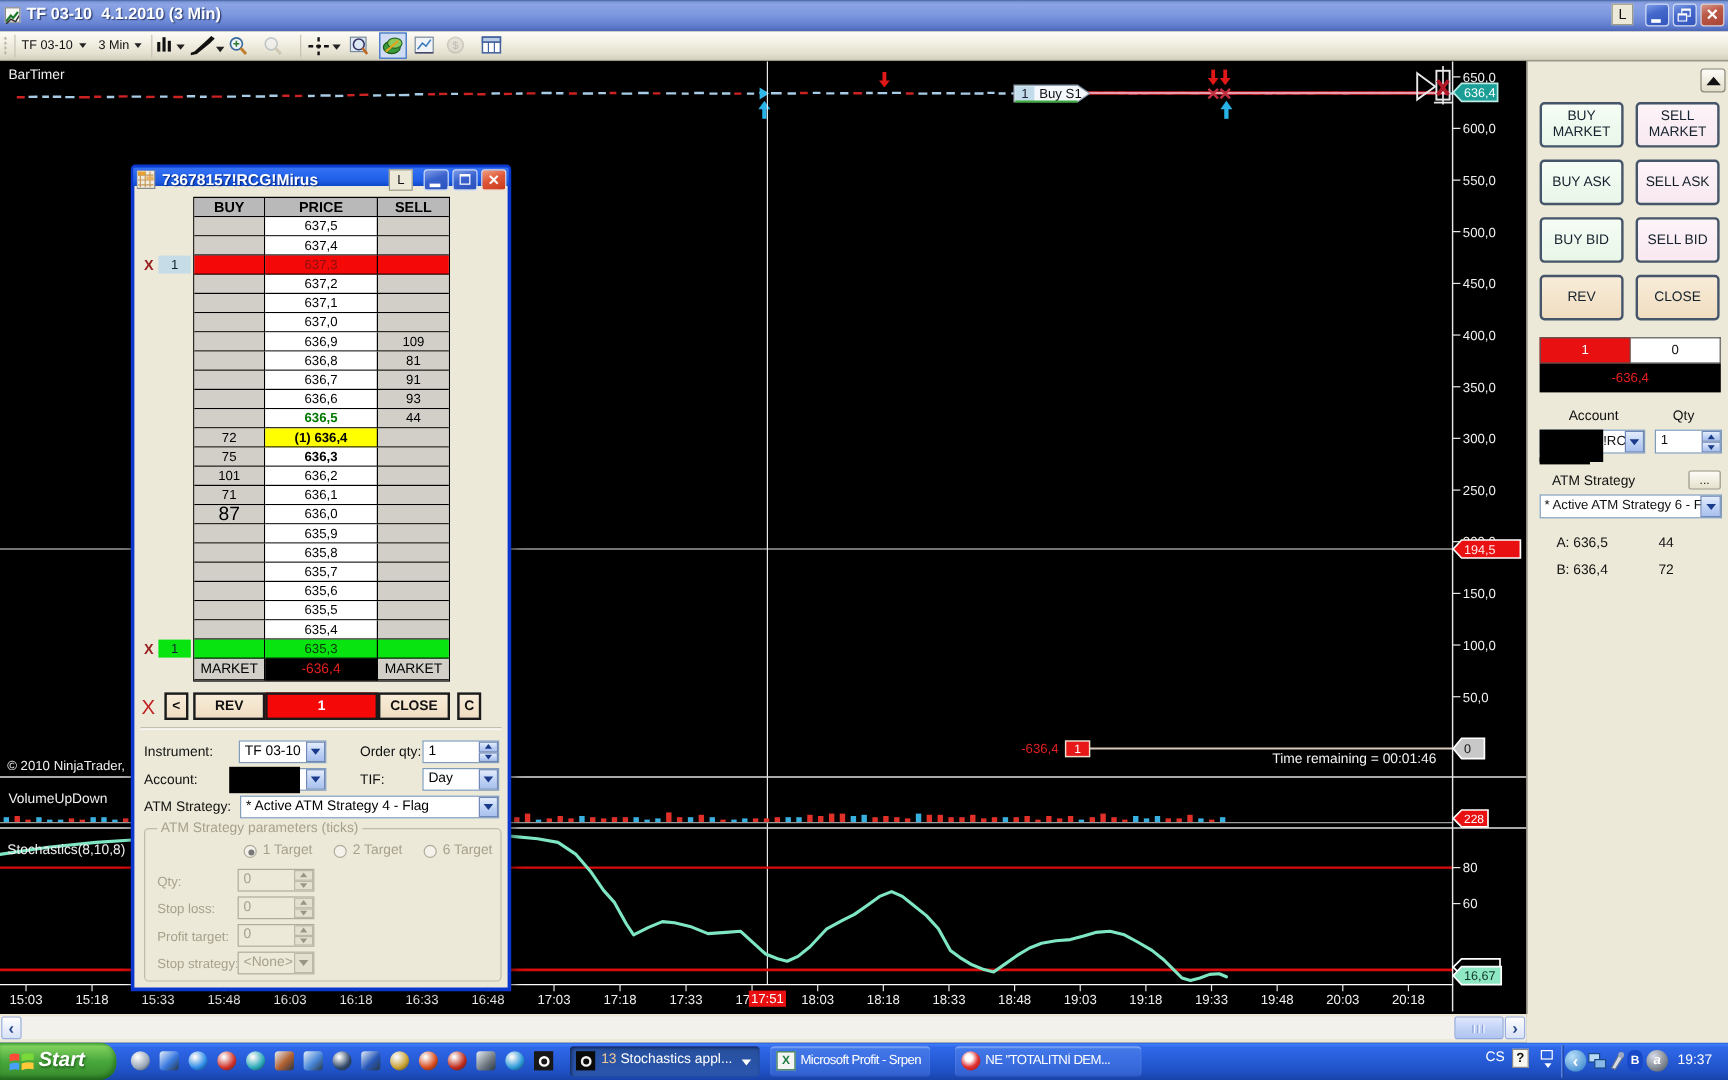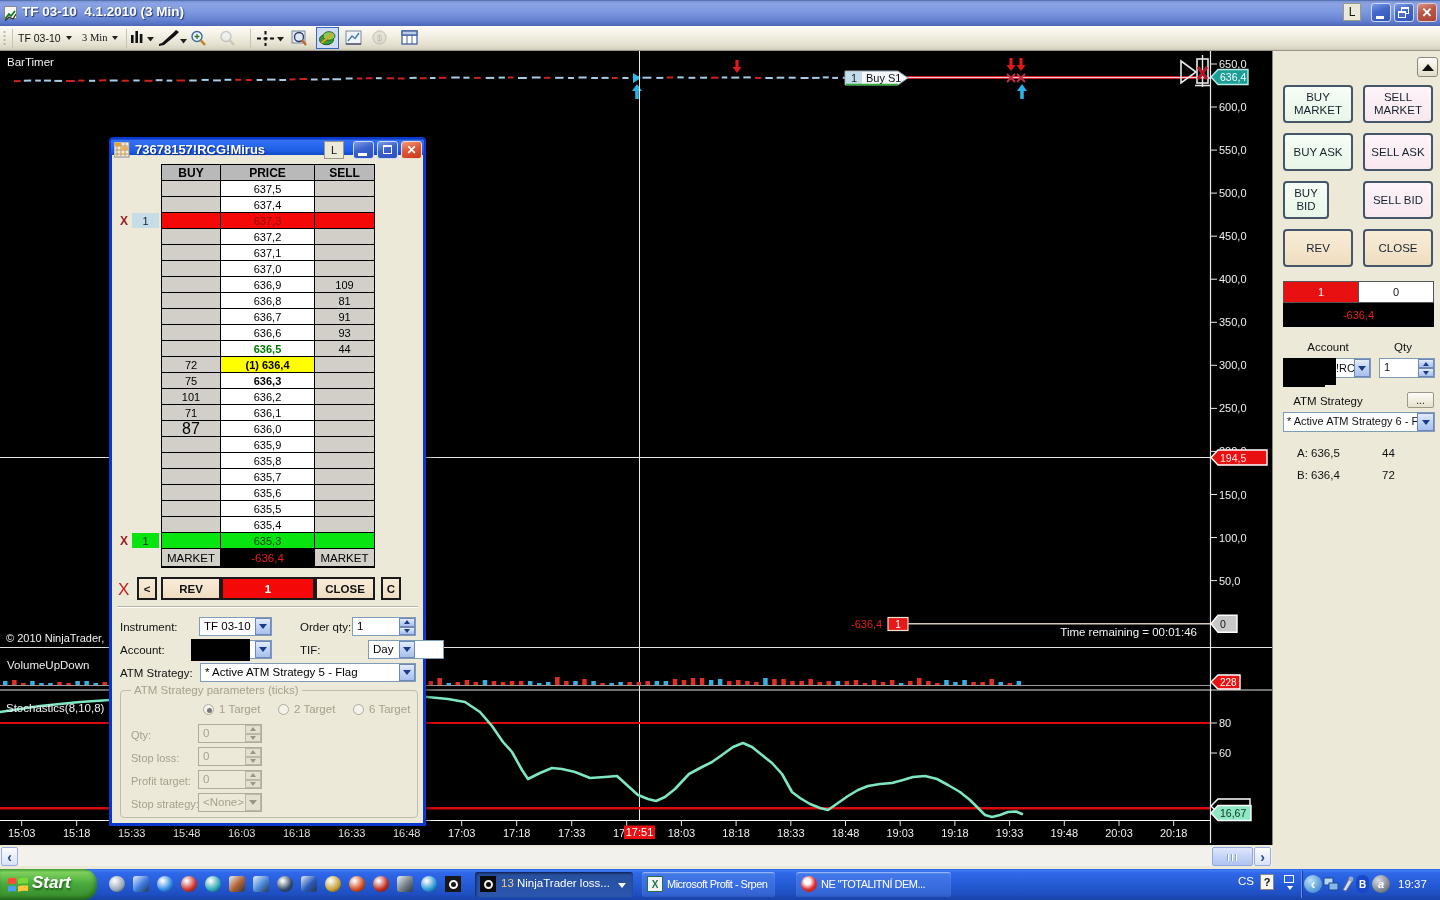--- a/index.html
+++ b/index.html
@@ -28,21 +28,21 @@
     </div>
  <div class="ab ctr" style="left:1417px;top:3px;width:20px;height:19px;border-radius:3px;border:1px solid #e4cdc8;background:linear-gradient(160deg,#d8968a 0%,#bc5a48 40%,#a84434 100%);color:#fff;font-size:13px;font-weight:bold;">✕</div>
 </div>
 
 <div class="ab" style="left:0;top:26px;width:1440px;height:25px;
  background:linear-gradient(180deg,#fdfcf7 0%,#f4f1e6 35%,#e6e2d2 75%,#d8d4c2 95%,#c8c4b2 100%);border-bottom:1px solid #9a968a;">
  <div class="ab" style="left:3px;top:4px;width:3px;height:17px;background-image:radial-gradient(circle,#b8b4a4 1px,transparent 1.2px);background-size:3px 4px;"></div>
  <div class="ab" style="left:12px;top:3px;width:1px;height:19px;background:#c8c4b4;"></div>
  <div class="ab" style="left:18px;top:6px;font-size:10.5px;color:#111;">TF 03-10</div>
  <div class="ab" style="left:66px;top:10px;width:0;height:0;border-left:3.5px solid transparent;border-right:3.5px solid transparent;border-top:4.5px solid #222;"></div>
- <div class="ab" style="left:82px;top:6px;font-size:10.5px;color:#111;font-family:Liberation Serif, serif;">3 Min</div>
+ <div class="ab" style="left:82px;top:6px;font-size:10.5px;color:#111;">3 Min</div>
  <div class="ab" style="left:112px;top:10px;width:0;height:0;border-left:3.5px solid transparent;border-right:3.5px solid transparent;border-top:4.5px solid #222;"></div>
  <div class="ab" style="left:126px;top:3px;width:1px;height:19px;background:#c8c4b4;"></div>
  <svg class="ab" style="left:130px;top:4px" width="24" height="17">
    <rect x="1" y="5" width="2.6" height="8" fill="#111"></rect>
       <rect x="5.4" y="1" width="2.6" height="12" fill="#111"></rect>
       <rect x="9.8" y="4" width="2.6" height="9" fill="#111"></rect>
    <polygon points="17,7 24,7 20.5,11.5" fill="#222"></polygon>
     </svg>
  <svg class="ab" style="left:157px;top:3px" width="30" height="19">
    <polygon points="2,15 5,14 16,4 19,1 22,3 18,7 7,16 2,17" fill="#111"></polygon>
@@ -452,21 +452,21 @@
 </svg>
   </div>
 <div class="ab" style="left:1272px;top:51px;width:168px;height:818px;background:#ece9d8;border-left:1px solid #8a887a;">
 <div class="ab ctr" style="left:144px;top:6px;width:21px;height:20px;background:linear-gradient(180deg,#fdfcf8,#e2ddc8);border:1px solid #8a887a;border-radius:3px;">
       <span style="display:block;width:0;height:0;border-left:6px solid transparent;border-right:6px solid transparent;border-bottom:7px solid #111;"></span>
     </div>
 <div class="ab ctr" style="left:10px;top:34px;width:70px;height:38px;border:2px solid #46566a;border-radius:4px;font-size:11.5px;color:#16222e;line-height:13px;background:linear-gradient(180deg,#f6fdf6,#e8f6e8);">BUY<br>MARKET</div>
 <div class="ab ctr" style="left:90px;top:34px;width:70px;height:38px;border:2px solid #46566a;border-radius:4px;font-size:11.5px;color:#16222e;line-height:13px;background:linear-gradient(180deg,#fdf4f8,#f8e8f0);">SELL<br>MARKET</div>
 <div class="ab ctr" style="left:10px;top:82px;width:70px;height:38px;border:2px solid #46566a;border-radius:4px;font-size:11.5px;color:#16222e;line-height:13px;background:linear-gradient(180deg,#f6fdf6,#e8f6e8);">BUY ASK</div>
 <div class="ab ctr" style="left:90px;top:82px;width:70px;height:38px;border:2px solid #46566a;border-radius:4px;font-size:11.5px;color:#16222e;line-height:13px;background:linear-gradient(180deg,#fdf4f8,#f8e8f0);">SELL ASK</div>
-<div class="ab ctr" style="left:10px;top:130px;width:46px;height:38px;border:2px solid #46566a;border-radius:4px;font-size:11.5px;color:#16222e;line-height:13px;background:linear-gradient(180deg,#f6fdf6,#e8f6e8);">BUY BID</div>
+<div class="ab ctr" style="left:10px;top:130px;width:70px;height:38px;border:2px solid #46566a;border-radius:4px;font-size:11.5px;color:#16222e;line-height:13px;background:linear-gradient(180deg,#f6fdf6,#e8f6e8);">BUY BID</div>
 <div class="ab ctr" style="left:90px;top:130px;width:70px;height:38px;border:2px solid #46566a;border-radius:4px;font-size:11.5px;color:#16222e;line-height:13px;background:linear-gradient(180deg,#fdf4f8,#f8e8f0);">SELL BID</div>
 <div class="ab ctr" style="left:10px;top:178px;width:70px;height:38px;border:2px solid #46566a;border-radius:4px;font-size:11.5px;color:#16222e;line-height:13px;background:linear-gradient(180deg,#f8ecd8,#f0ddc0);">REV</div>
 <div class="ab ctr" style="left:90px;top:178px;width:70px;height:38px;border:2px solid #46566a;border-radius:4px;font-size:11.5px;color:#16222e;line-height:13px;background:linear-gradient(180deg,#f8ecd8,#f0ddc0);">CLOSE</div>
 <div class="ab ctr" style="left:10px;top:230px;width:76px;height:22px;background:#e81010;border:1px solid #555;color:#fff;font-size:11px;">1</div>
 <div class="ab ctr" style="left:86px;top:230px;width:75px;height:22px;background:#fff;border:1px solid #555;border-left:none;color:#111;font-size:11px;">0</div>
 <div class="ab ctr" style="left:10px;top:252px;width:151px;height:24px;background:#000;color:#e82020;font-size:11px;">-636,4</div>
 <div class="tx" style="left:30px;top:290px;width:50px;text-align:center;color:#111;font-size:11.5px;">Account</div>
 <div class="tx" style="left:117px;top:290px;width:26px;text-align:center;color:#111;font-size:11.5px;">Qty</div>
 <div class="ab" style="left:10px;top:307px;width:88px;height:20px;background:#fff;border:1px solid #7f9db9;"></div>
 <div class="tx" style="left:63px;top:311px;color:#111;">!RC</div>
@@ -533,21 +533,21 @@
 <div class="ab" style="left:373px;top:7px;width:16px;height:16px;border-radius:50%;background:radial-gradient(circle at 35% 30%,#f8f8f8 5%,#c02818 60%,#1a2a3a 100%);"></div>
 <div class="ab" style="left:397px;top:7px;width:16px;height:16px;border-radius:3px;background:linear-gradient(135deg,#e8f0f8 0%,#788088 55%,#283848 100%);"></div>
 <div class="ab" style="left:421px;top:7px;width:16px;height:16px;border-radius:50%;background:radial-gradient(circle at 35% 30%,#f8f8f8 5%,#2898d8 60%,#1a2a3a 100%);"></div>
 <div class="ab ctr" style="left:445px;top:7px;width:16px;height:16px;background:#181818;">
       <span style="display:block;width:9px;height:9px;border:2px solid #fff;border-radius:50%;"></span>
     </div>
 <div class="ab" style="left:475px;top:3px;width:158px;height:25px;border-radius:3px;background:linear-gradient(180deg,#1c3f98,#27509e 8%,#2a55ac 90%,#2f5cb8);box-shadow:inset 1px 1px 3px rgba(0,0,20,.6);">
  <div class="ab ctr" style="left:5px;top:4px;width:16px;height:16px;background:#0a0a0a;">
         <span style="display:block;width:9px;height:9px;border:2px solid #f0f0f0;border-radius:50%;"></span>
       </div>
- <div class="ab" style="left:26px;top:5px;font-size:11.5px;color:#f0c898;">13 <span style="color:#fff;">NinjaTrader loss...</span></div>
+ <div class="ab" style="left:26px;top:5px;font-size:11.5px;color:#f0c898;">13 <span style="color:#fff;">Stochastics appl...</span></div>
  <div class="ab" style="left:143px;top:11px;width:0;height:0;border-left:4px solid transparent;border-right:4px solid transparent;border-top:5px solid #fff;"></div>
     </div>
 <div class="ab" style="left:642px;top:3px;width:133px;height:25px;border-radius:3px;background:linear-gradient(180deg,#5b8ef2 0%,#4277e8 10%,#3a6de0 55%,#3463d2 90%,#2d58c0 100%);box-shadow:inset 0 1px 1px rgba(255,255,255,.4);">
       <div class="ab ctr" style="left:5px;top:4px;width:16px;height:16px;background:#f4f4f4;border:1px solid #287048;font-size:10px;font-weight:bold;color:#1a7a40;">X</div>
       <div class="ab" style="left:25px;top:6px;font-size:11px;color:#fff;white-space:nowrap;overflow:hidden;letter-spacing:-0.5px;width:107px;">Microsoft Profit - Srpen</div>
     </div>
 <div class="ab" style="left:796px;top:3px;width:155px;height:25px;border-radius:3px;background:linear-gradient(180deg,#5b8ef2 0%,#4277e8 10%,#3a6de0 55%,#3463d2 90%,#2d58c0 100%);box-shadow:inset 0 1px 1px rgba(255,255,255,.4);">
       <div class="ab" style="left:5px;top:4px;width:16px;height:16px;border-radius:50%;background:radial-gradient(circle at 40% 35%,#fff 20%,#e03030 55%,#901818);"></div>
       <div class="ab" style="left:25px;top:6px;font-size:11px;color:#fff;white-space:nowrap;overflow:hidden;letter-spacing:-0.5px;width:129px;">NE "TOTALITNÍ DEM...</div>
     </div>
@@ -700,29 +700,29 @@
 <div class="ab ctr" style="left:287px;top:486.5px;width:16px;height:8.5px;background:linear-gradient(180deg,#e2ecfc,#bcd0f4 60%,#a8c0ee);border:1px solid #7087b8;">
       <span style="display:block;width:0;height:0;border-left:3px solid transparent;border-right:3px solid transparent;border-top:4px solid #1a3a8a;"></span>
     </div>
 <div style="position:absolute;font-size:11.5px;color:#111;left:8px;top:504px;">Account:</div>
 <div style="position:absolute;background:#fff;border:1px solid #7f9db9;left:80px;top:500px;width:80px;height:19px;"></div>
 <div class="ab ctr" style="left:143px;top:501px;width:16px;height:17px;background:linear-gradient(180deg,#e2ecfc,#bcd0f4 60%,#a8c0ee);border:1px solid #7087b8;">
       <span style="display:block;width:0;height:0;border-left:4px solid transparent;border-right:4px solid transparent;border-top:5px solid #1a3a8a;"></span>
     </div>
 <div class="ab" style="left:79px;top:499px;width:59px;height:22px;background:#000;"></div>
 <div style="position:absolute;font-size:11.5px;color:#111;left:188px;top:504px;">TIF:</div>
-<div style="position:absolute;background:#fff;border:1px solid #7f9db9;left:256px;top:500px;width:76px;height:19px;">
+<div style="position:absolute;background:#fff;border:1px solid #7f9db9;left:240px;top:500px;width:64px;height:19px;">
       <span style="position:absolute;left:4px;top:2px;font-size:11.5px;">Day</span>
     </div>
 <div class="ab ctr" style="left:287px;top:501px;width:16px;height:17px;background:linear-gradient(180deg,#e2ecfc,#bcd0f4 60%,#a8c0ee);border:1px solid #7087b8;">
       <span style="display:block;width:0;height:0;border-left:4px solid transparent;border-right:4px solid transparent;border-top:5px solid #1a3a8a;"></span>
     </div>
 <div style="position:absolute;font-size:11.5px;color:#111;left:8px;top:527px;">ATM Strategy:</div>
 <div style="position:absolute;background:#fff;border:1px solid #7f9db9;left:88px;top:523px;width:216px;height:19px;">
-      <span style="position:absolute;left:4px;top:2px;font-size:11.5px;">* Active ATM Strategy 5 - Flag</span>
+      <span style="position:absolute;left:4px;top:2px;font-size:11.5px;">* Active ATM Strategy 4 - Flag</span>
     </div>
 <div class="ab ctr" style="left:287px;top:524px;width:16px;height:17px;background:linear-gradient(180deg,#e2ecfc,#bcd0f4 60%,#a8c0ee);border:1px solid #7087b8;">
       <span style="display:block;width:0;height:0;border-left:4px solid transparent;border-right:4px solid transparent;border-top:5px solid #1a3a8a;"></span>
     </div>
 <div class="ab" style="left:8px;top:550px;width:298px;height:128px;border:1px solid #c0bcac;border-radius:4px;"></div>
 <div class="ab" style="left:19px;top:544px;background:#ece9d8;padding:0 3px;font-size:11.5px;color:#a7a18c;">ATM Strategy parameters (ticks)</div>
 <div class="ab" style="left:91px;top:564px;width:11px;height:11px;border-radius:50%;background:#f4f2ea;border:1px solid #b0ac9c;">
       <span style="position:absolute;left:3px;top:3px;width:5px;height:5px;border-radius:50%;background:#777;"></span>
     </div>
 <div class="ab" style="left:107px;top:563px;font-size:11.5px;color:#a7a18c;">1 Target</div>

